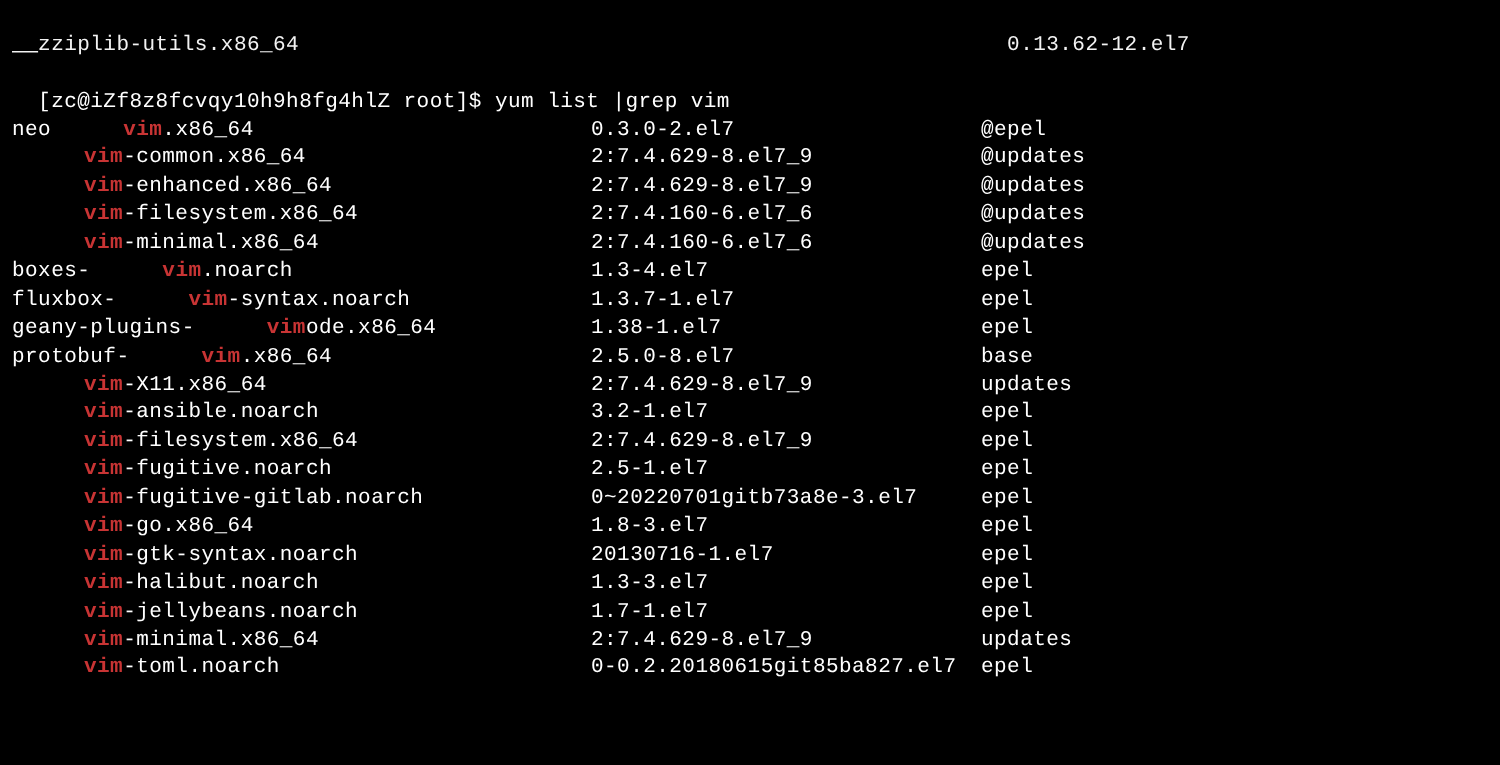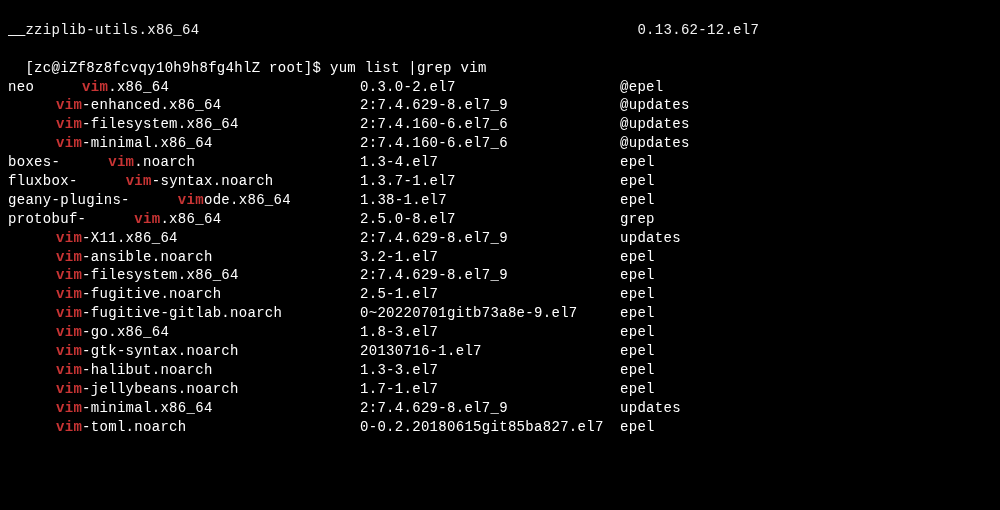--- a/index.html
+++ b/index.html
@@ -27,20 +27,21 @@
       font-weight: bold;
       padding-left: 48px;
     }
     .col-pkg {
       display: inline-block;
       width: 352px;
     }
     .col-ver {
       display: inline-block;
       width: 260px;
+      margin-left: 34px;
     }
     .col-repo {
       display: inline-block;
     }
     .top-partial {
       opacity: 0.95;
       text-decoration: underline;
     }
   </style>
 </head>
@@ -49,31 +50,32 @@
 <div class="line top-partial">
   <span class="col-pkg">zziplib-utils.x86_64</span><span class="col-ver">                              </span><span class="col-repo">0.13.62-12.el7</span>
 </div>
 
 <div class="line">
   <span>[zc@iZf8z8fcvqy10h9h8fg4hlZ root]$ </span><span>yum list |grep vim</span>
 </div>
 
 <div id="rows">
     <div class="line"><span class="col-pkg"><span>neo</span><span class="hl">vim</span><span>.x86_64</span></span><span class="col-ver">0.3.0-2.el7</span><span class="col-repo">@epel</span></div>
+    <div class="line"><span class="col-pkg"><span></span><span class="hl">vim</span><span>-common.x86_64</span></span><span class="col-ver">2:7.4.629-8.el7_9</span><span class="col-repo">@updates</span></div>
     <div class="line"><span class="col-pkg"><span></span><span class="hl">vim</span><span>-enhanced.x86_64</span></span><span class="col-ver">2:7.4.629-8.el7_9</span><span class="col-repo">@updates</span></div>
     <div class="line"><span class="col-pkg"><span></span><span class="hl">vim</span><span>-filesystem.x86_64</span></span><span class="col-ver">2:7.4.160-6.el7_6</span><span class="col-repo">@updates</span></div>
     <div class="line"><span class="col-pkg"><span></span><span class="hl">vim</span><span>-minimal.x86_64</span></span><span class="col-ver">2:7.4.160-6.el7_6</span><span class="col-repo">@updates</span></div>
     <div class="line"><span class="col-pkg"><span>boxes-</span><span class="hl">vim</span><span>.noarch</span></span><span class="col-ver">1.3-4.el7</span><span class="col-repo">epel</span></div>
     <div class="line"><span class="col-pkg"><span>fluxbox-</span><span class="hl">vim</span><span>-syntax.noarch</span></span><span class="col-ver">1.3.7-1.el7</span><span class="col-repo">epel</span></div>
     <div class="line"><span class="col-pkg"><span>geany-plugins-</span><span class="hl">vim</span><span>ode.x86_64</span></span><span class="col-ver">1.38-1.el7</span><span class="col-repo">epel</span></div>
-    <div class="line"><span class="col-pkg"><span>protobuf-</span><span class="hl">vim</span><span>.x86_64</span></span><span class="col-ver">2.5.0-8.el7</span><span class="col-repo">grep</span></div>
+    <div class="line"><span class="col-pkg"><span>protobuf-</span><span class="hl">vim</span><span>.x86_64</span></span><span class="col-ver">2.5.0-8.el7</span><span class="col-repo">base</span></div>
     <div class="line"><span class="col-pkg"><span></span><span class="hl">vim</span><span>-X11.x86_64</span></span><span class="col-ver">2:7.4.629-8.el7_9</span><span class="col-repo">updates</span></div>
     <div class="line"><span class="col-pkg"><span></span><span class="hl">vim</span><span>-ansible.noarch</span></span><span class="col-ver">3.2-1.el7</span><span class="col-repo">epel</span></div>
     <div class="line"><span class="col-pkg"><span></span><span class="hl">vim</span><span>-filesystem.x86_64</span></span><span class="col-ver">2:7.4.629-8.el7_9</span><span class="col-repo">epel</span></div>
     <div class="line"><span class="col-pkg"><span></span><span class="hl">vim</span><span>-fugitive.noarch</span></span><span class="col-ver">2.5-1.el7</span><span class="col-repo">epel</span></div>
-    <div class="line"><span class="col-pkg"><span></span><span class="hl">vim</span><span>-fugitive-gitlab.noarch</span></span><span class="col-ver">0~20220701gitb73a8e-9.el7</span><span class="col-repo">epel</span></div>
+    <div class="line"><span class="col-pkg"><span></span><span class="hl">vim</span><span>-fugitive-gitlab.noarch</span></span><span class="col-ver">0~20220701gitb73a8e-3.el7</span><span class="col-repo">epel</span></div>
     <div class="line"><span class="col-pkg"><span></span><span class="hl">vim</span><span>-go.x86_64</span></span><span class="col-ver">1.8-3.el7</span><span class="col-repo">epel</span></div>
     <div class="line"><span class="col-pkg"><span></span><span class="hl">vim</span><span>-gtk-syntax.noarch</span></span><span class="col-ver">20130716-1.el7</span><span class="col-repo">epel</span></div>
     <div class="line"><span class="col-pkg"><span></span><span class="hl">vim</span><span>-halibut.noarch</span></span><span class="col-ver">1.3-3.el7</span><span class="col-repo">epel</span></div>
     <div class="line"><span class="col-pkg"><span></span><span class="hl">vim</span><span>-jellybeans.noarch</span></span><span class="col-ver">1.7-1.el7</span><span class="col-repo">epel</span></div>
     <div class="line"><span class="col-pkg"><span></span><span class="hl">vim</span><span>-minimal.x86_64</span></span><span class="col-ver">2:7.4.629-8.el7_9</span><span class="col-repo">updates</span></div>
     <div class="line"><span class="col-pkg"><span></span><span class="hl">vim</span><span>-toml.noarch</span></span><span class="col-ver">0-0.2.20180615git85ba827.el7</span><span class="col-repo">epel</span></div>
   </div>
 
 </body></html>

